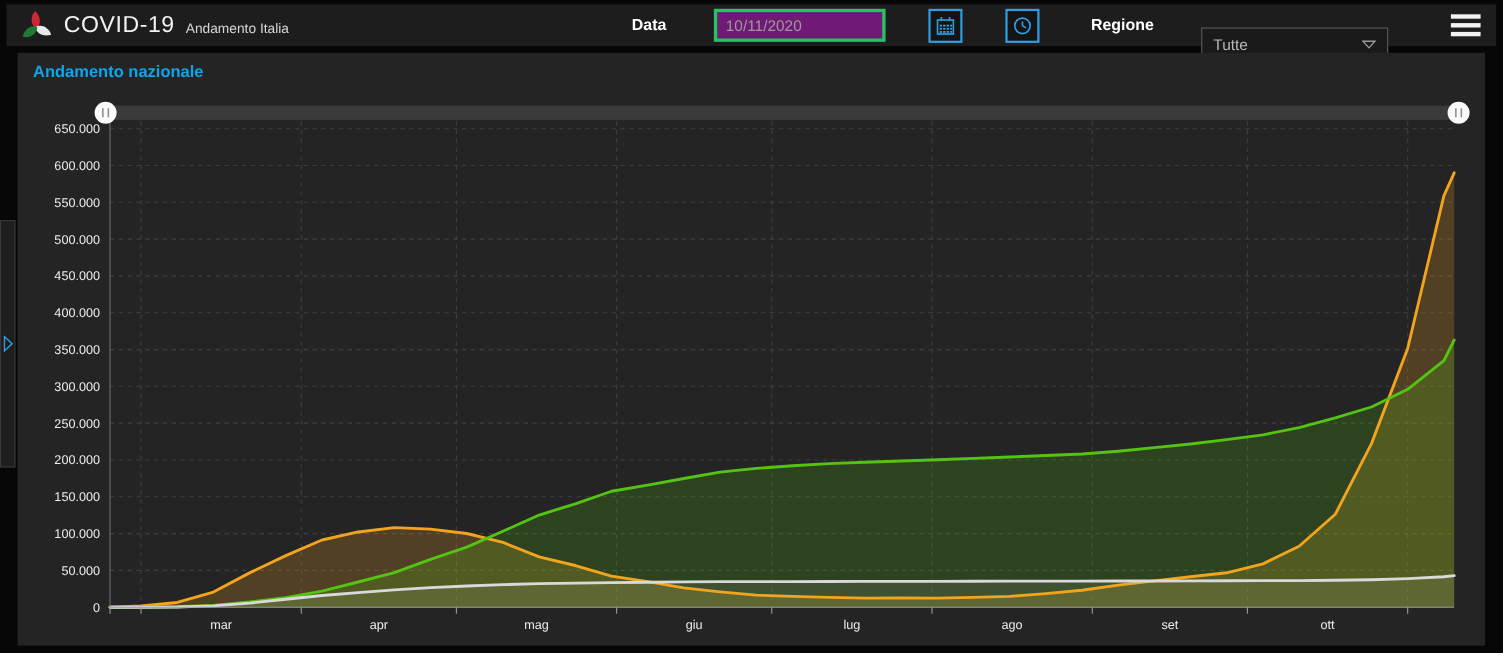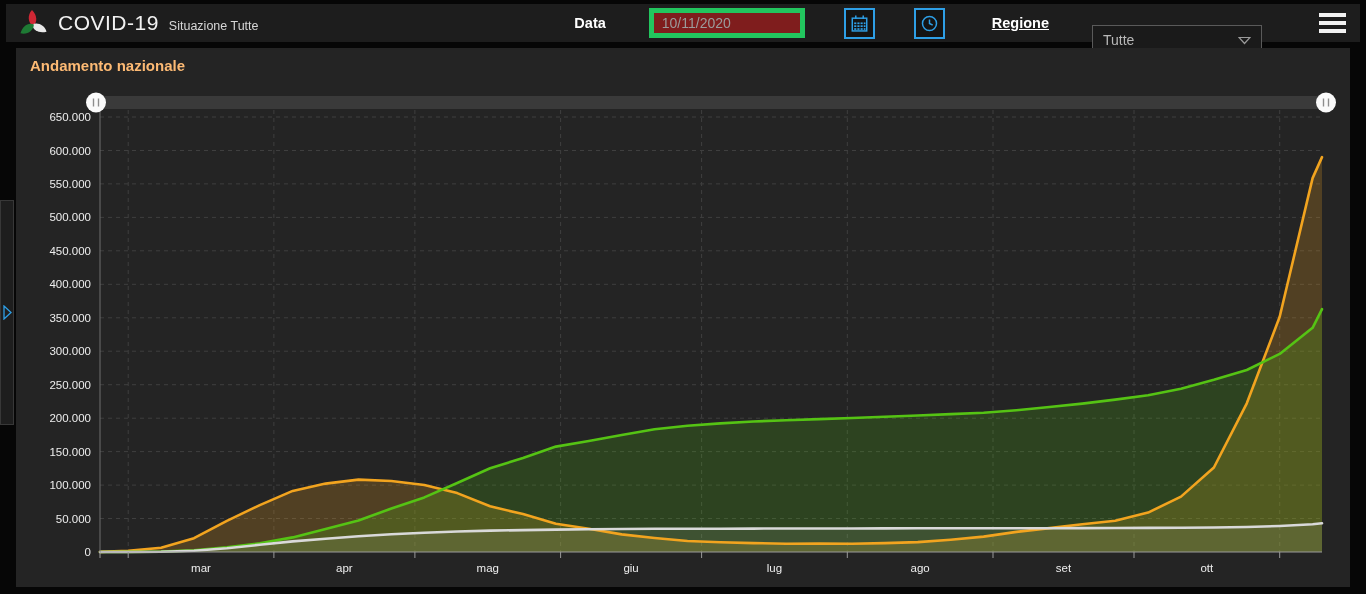--- a/index.html
+++ b/index.html
@@ -7,55 +7,55 @@
               font-family:"Liberation Sans", sans-serif; }
 
   
   .header { position:absolute; left:6px; top:4px; right:6px; height:38px;
             background:#1d1d1d; display:flex; align-items:center; padding:0 12px; }
   .logo { width:30px; height:32px; margin-right:10px; flex:0 0 auto; }
   .app-title { color:#f2f2f2; font-size:21px; font-weight:400; letter-spacing:.5px; }
   .app-subtitle { color:#d6d6d6; font-size:12.5px; margin-left:10px; position:relative; top:3px; }
   .hdr-right { margin-left:auto; display:flex; align-items:center;gap:37px; }
   .hdr-label { color:#ffffff; font-size:14.5px; font-weight:bold; margin:0 6px; }
-  .date-input { width:156px; height:30px; background:#7f1d1d; border:5px solid #22c55e;
+  .date-input { width:156px; height:30px; background:#701a75; border:3px solid #22c55e;
                 color:#9b9b9b; font-size:14px; padding:0 8px; font-family:"Liberation Sans",sans-serif; }
   .icon-btn { width:31px; height:31px; background:#141414; border:2px solid #2E9FE6;
               display:flex; align-items:center; justify-content:center; margin-left:2px; cursor:pointer; }
   .select-box { width:170px; height:30px; background:#1a1a1a; border:1px solid #5a5a5a;
                 color:#b8b8b8; font-size:14px; display:flex; align-items:center;
                 padding:0 10px; justify-content:space-between; cursor:pointer;margin-top:34px; }
   .menu-btn { margin-left:18px; cursor:pointer; padding:4px 2px; }
   .menu-btn .bar { width:27px; height:3.5px; background:#f2f2f2; margin:4.5px 0; }
 
   
   .left-tab { position:absolute; left:0; top:200px; width:14px; height:225px;
               background:#1e1e1e; border:1px solid #383838; display:flex;
               align-items:center; justify-content:center; cursor:pointer; }
 
   
   .panel { position:absolute; left:16px; top:48px; width:1334px; height:539px; background:#242424; }
-  .panel-title { position:absolute; left:14px; top:9px; color:#fdba74;
+  .panel-title { position:absolute; left:14px; top:9px; color:#0ea5e9;
                  font-size:15px; font-weight:bold; z-index:2; }
   .chart-wrap { position:absolute; left:0; top:0; width:1334px; height:539px; }
   svg text.tick { fill:#ededed; font-size:11.5px; font-family:"Liberation Sans",sans-serif; }
 </style>
 </head>
 <body>
 
 <div class="header">
   <svg class="logo" viewBox="0 0 30 32">
     <g transform="translate(15,18)">
       <path d="M0,1 C-5,-2 -6,-10 -1,-15 C4,-10 5,-3 0,1 Z" fill="#cf2734"></path>
       <path d="M0,1 C-5,-2 -6,-10 -1,-15 C4,-10 5,-3 0,1 Z" fill="#e9e9e9" transform="rotate(120)"></path>
       <path d="M0,1 C-5,-2 -6,-10 -1,-15 C4,-10 5,-3 0,1 Z" fill="#1e7a34" transform="rotate(240)"></path>
     </g>
   </svg>
   <span class="app-title">COVID-19</span>
-  <span class="app-subtitle">Situazione Tutte</span>
+  <span class="app-subtitle">Andamento Italia</span>
 
   <div class="hdr-right">
     <span class="hdr-label">Data</span>
     <input class="date-input" type="text" value="10/11/2020" style="">
     <div class="icon-btn">
       <svg width="17" height="17" viewBox="0 0 16 16">
         <rect x="1.2" y="3" width="13.6" height="12" fill="none" stroke="#2E9FE6" stroke-width="1.4"></rect>
         <line x1="4.5" y1="0.5" x2="4.5" y2="3.8" stroke="#2E9FE6" stroke-width="1.4"></line>
         <line x1="11.5" y1="0.5" x2="11.5" y2="3.8" stroke="#2E9FE6" stroke-width="1.4"></line>
         <g fill="#2E9FE6">
@@ -73,21 +73,21 @@
             <rect x="12" y="12.4" width="1.6" height="1.6"></rect>
         </g>
       </svg>
     </div>
     <div class="icon-btn">
       <svg width="17" height="17" viewBox="0 0 16 16">
         <circle cx="8" cy="8" r="6.6" fill="none" stroke="#2E9FE6" stroke-width="1.4"></circle>
         <polyline points="8,4.2 8,8 11,9.6" fill="none" stroke="#2E9FE6" stroke-width="1.4"></polyline>
       </svg>
     </div>
-    <span class="hdr-label" style="margin-left:10px;text-decoration:underline;">Regione</span>
+    <span class="hdr-label" style="margin-left:10px;">Regione</span>
     <div class="select-box">
       <span>Tutte</span>
       <svg width="13" height="9" viewBox="0 0 13 9">
         <polygon points="1,1.5 12,1.5 6.5,7.5" fill="none" stroke="#9a9a9a" stroke-width="1.2"></polygon>
       </svg>
     </div>
     <div class="menu-btn">
       <div>
         <div class="bar"></div>
           <div class="bar"></div>

